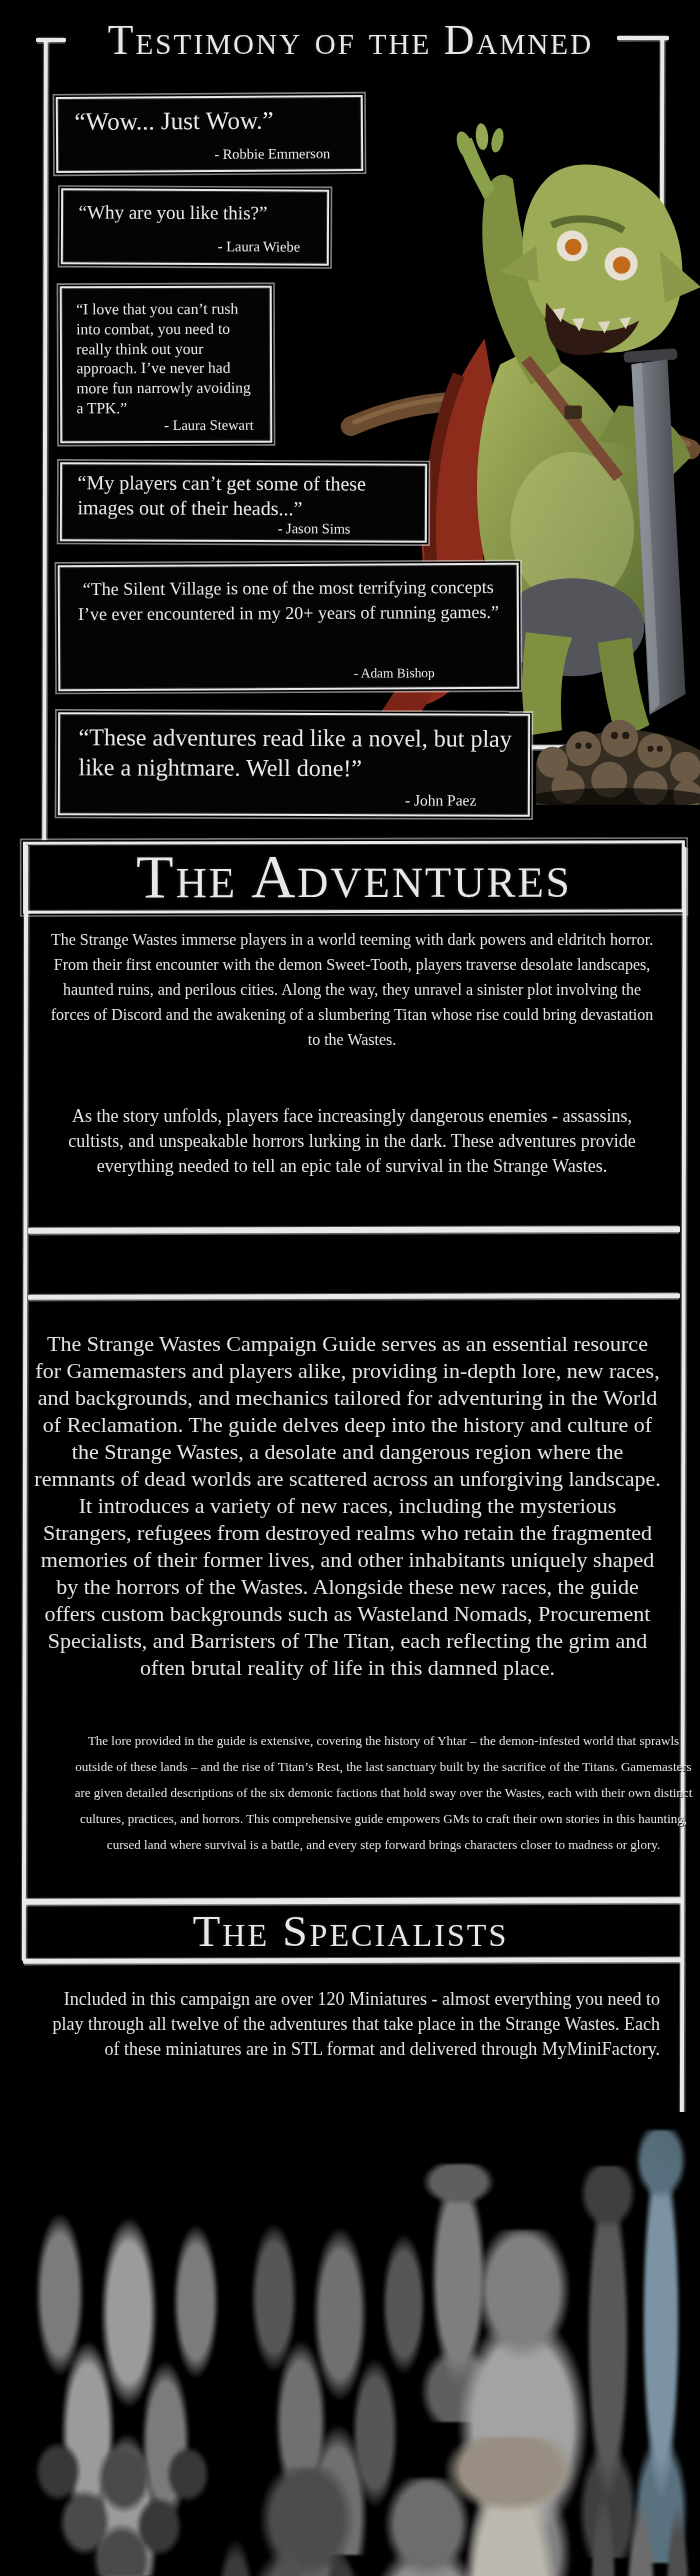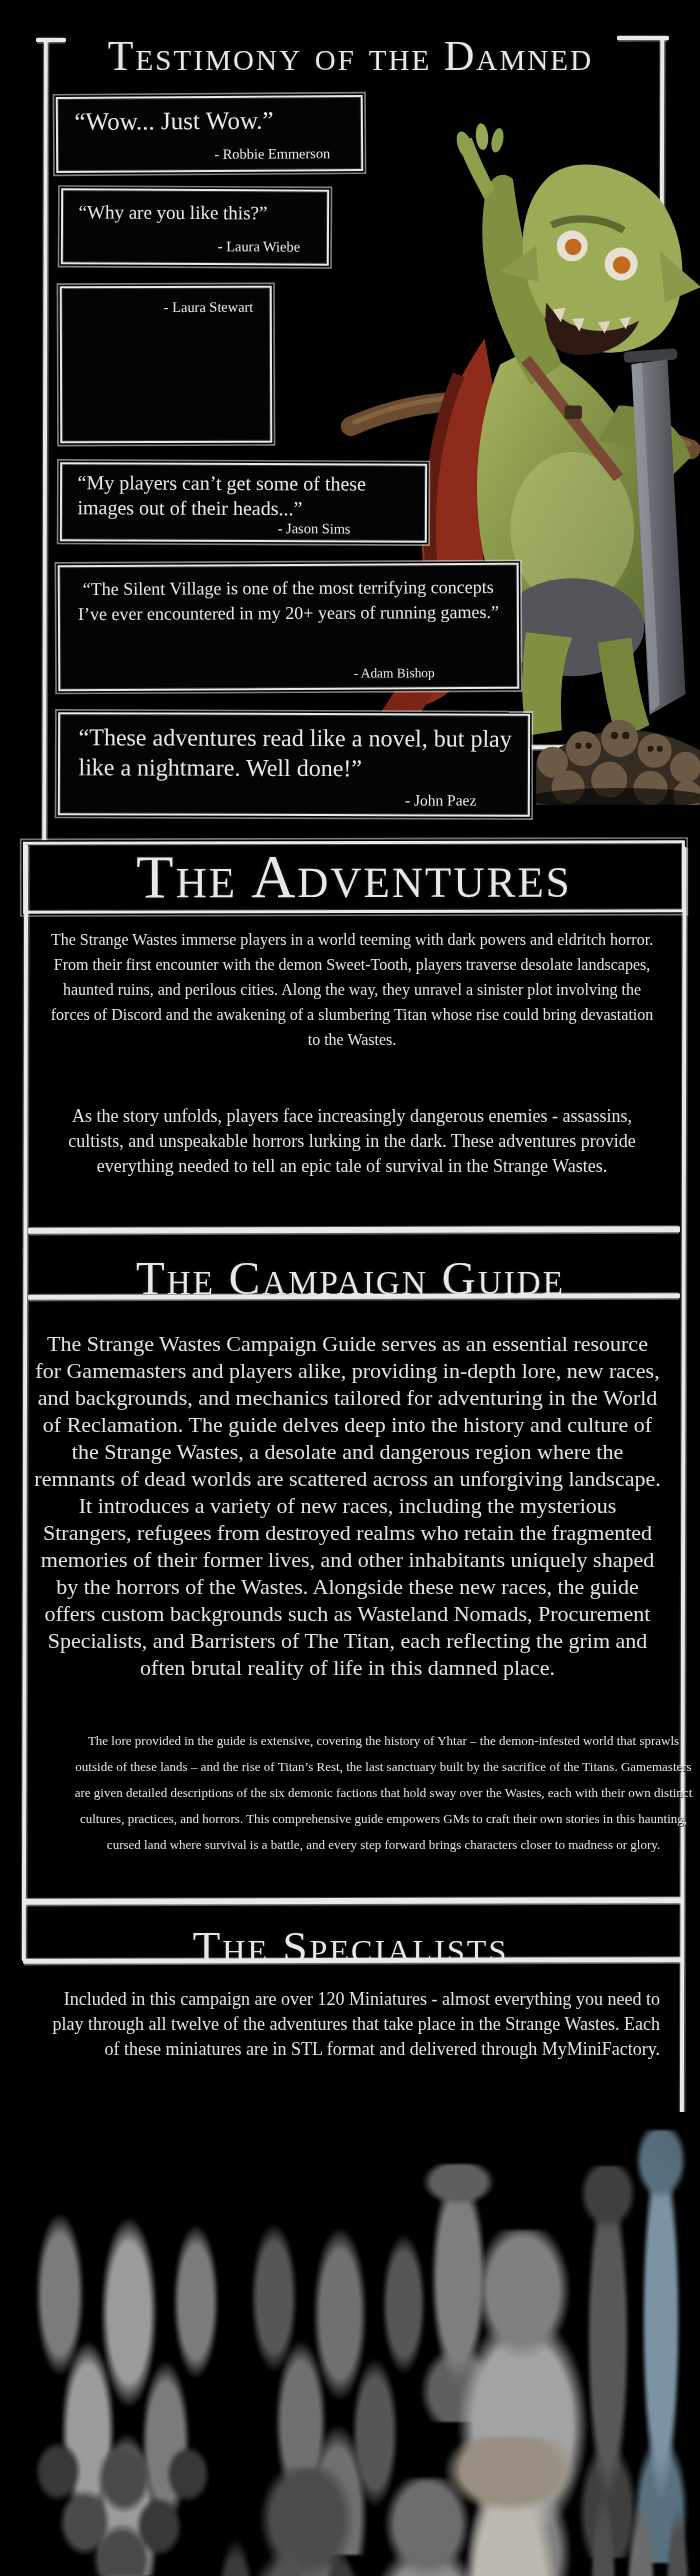--- a/index.html
+++ b/index.html
@@ -8,21 +8,21 @@
     background:#000;overflow:hidden;
     font-family:"Liberation Serif", serif;color:#e9e9e9;
   }
   
   .hline,.vline{position:absolute;background:#e9e9e9;border-radius:1px;}
   .hline{height:4.1px;transform:rotate(-.15deg);
     box-shadow:0 2.6px 0 -1px rgba(233,233,233,.4),0 -2.6px 0 -1.5px rgba(233,233,233,.3);}
   .vline{width:3.6px;transform:rotate(.12deg);
     box-shadow:2.6px 0 0 -1px rgba(233,233,233,.35),-2.6px 0 0 -1.5px rgba(233,233,233,.25);}
   
-  .sc{font-variant:small-caps;font-weight:400;color:#e8e8e8;margin:16px;
+  .sc{font-variant:small-caps;font-weight:400;color:#e8e8e8;margin:0;
       letter-spacing:2.1px;text-align:center;
       text-shadow:0.5px 0.5px 0 rgba(0,0,0,.9),0 0 3.6px rgba(255,255,255,.15);}
   .h1{position:absolute;left:0;right:0;top:15.5px;font-size:42px;}
   
   .quote{position:absolute;background:#040404;border:2.6px solid #e9e9e9;box-sizing:border-box;
     box-shadow:0 0 0 1.5px #000,0 0 0 3.1px rgba(233,233,233,.55),inset 0 0 0 1px rgba(233,233,233,.2);
     display:flex;flex-direction:column;justify-content:space-between;}
   .quote blockquote{margin:0;}
   .quote figcaption{text-align:right;}
   .qb1{left:15.5px;top:88px;width:307px;height:76px;padding:9.3px 13.4px 7.2px 16.5px;transform:rotate(-.4deg);}
@@ -182,20 +182,21 @@
 
   <figure class="quote qb1">
     <blockquote>“Wow... Just Wow.”</blockquote>
     <figcaption>- Robbie Emmerson</figcaption>
   </figure>
   <figure class="quote qb2">
     <blockquote>“Why are you like this?”</blockquote>
     <figcaption>- Laura Wiebe</figcaption>
   </figure>
   <figure class="quote qb3">
+    <blockquote>“I love that you can’t rush into combat, you need to really think out your approach. I’ve never had more fun narrowly avoiding a TPK.”</blockquote>
     <figcaption>- Laura Stewart</figcaption>
   </figure>
   <figure class="quote qb4">
     <blockquote>“My players can’t get some of these images out of their heads...”</blockquote>
     <figcaption>- Jason Sims</figcaption>
   </figure>
   <figure class="quote qb5">
     <blockquote>“The Silent Village is one of the most terrifying concepts I’ve ever encountered in my 20+ years of running games.”</blockquote>
     <figcaption>- Adam Bishop</figcaption>
   </figure>
@@ -206,21 +207,20 @@
 
   <div class="hdrbox advbox">
     <h2 class="sc">The Adventures</h2>
   </div>
   <div class="vline" style="left:23px;top:845px;height:1116px;"></div>
   <div class="vline" style="left:680px;top:847px;height:2431px;"></div>
   <p class="para adv1">The Strange Wastes immerse players in a world teeming with dark powers and eldritch horror. From their first encounter with the demon Sweet-Tooth, players traverse desolate landscapes, haunted ruins, and perilous cities. Along the way, they unravel a sinister plot involving the forces of Discord and the awakening of a slumbering Titan whose rise could bring devastation to the Wastes.</p>
   <p class="para adv2">As the story unfolds, players face increasingly dangerous enemies - assassins, cultists, and unspeakable horrors lurking in the dark. These adventures provide everything needed to tell an epic tale of survival in the Strange Wastes.</p>
 
   <div class="hline" style="left:28px;top:1227px;width:652px;height:5.7px;"></div>
-  <h2 class="sc bandtitle campt">The Campaign Guide</h2>
   <div class="hline" style="left:28px;top:1294px;width:652px;height:5.2px;"></div>
   <p class="para cg1">The Strange Wastes Campaign Guide serves as an essential resource for Gamemasters and players alike, providing in-depth lore, new races, and backgrounds, and mechanics tailored for adventuring in the World of Reclamation. The guide delves deep into the history and culture of the Strange Wastes, a desolate and dangerous region where the remnants of dead worlds are scattered across an unforgiving landscape. It introduces a variety of new races, including the mysterious Strangers, refugees from destroyed realms who retain the fragmented memories of their former lives, and other inhabitants uniquely shaped by the horrors of the Wastes. Alongside these new races, the guide offers custom backgrounds such as Wasteland Nomads, Procurement Specialists, and Barristers of The Titan, each reflecting the grim and often brutal reality of life in this damned place.</p>
   <p class="para cg2">The lore provided in the guide is extensive, covering the history of Yhtar – the demon-infested world that sprawls outside of these lands – and the rise of Titan’s Rest, the last sanctuary built by the sacrifice of the Titans. Gamemasters are given detailed descriptions of the six demonic factions that hold sway over the Wastes, each with their own distinct cultures, practices, and horrors. This comprehensive guide empowers GMs to craft their own stories in this haunting, cursed land where survival is a battle, and every step forward brings characters closer to madness or glory.</p>
 
   <div class="hline" style="left:23px;top:1898px;width:659px;height:5.7px;"></div>
   <h2 class="sc bandtitle minit">The Specialists</h2>
   <div class="hline" style="left:23px;top:1958px;width:659px;height:5.2px;"></div>
   <p class="para min1">Included in this campaign are over 120 Miniatures - almost everything you need to play through all twelve of the adventures that take place in the Strange Wastes. Each of these miniatures are in STL format and delivered through MyMiniFactory.</p>
 
   <div class="collage">

